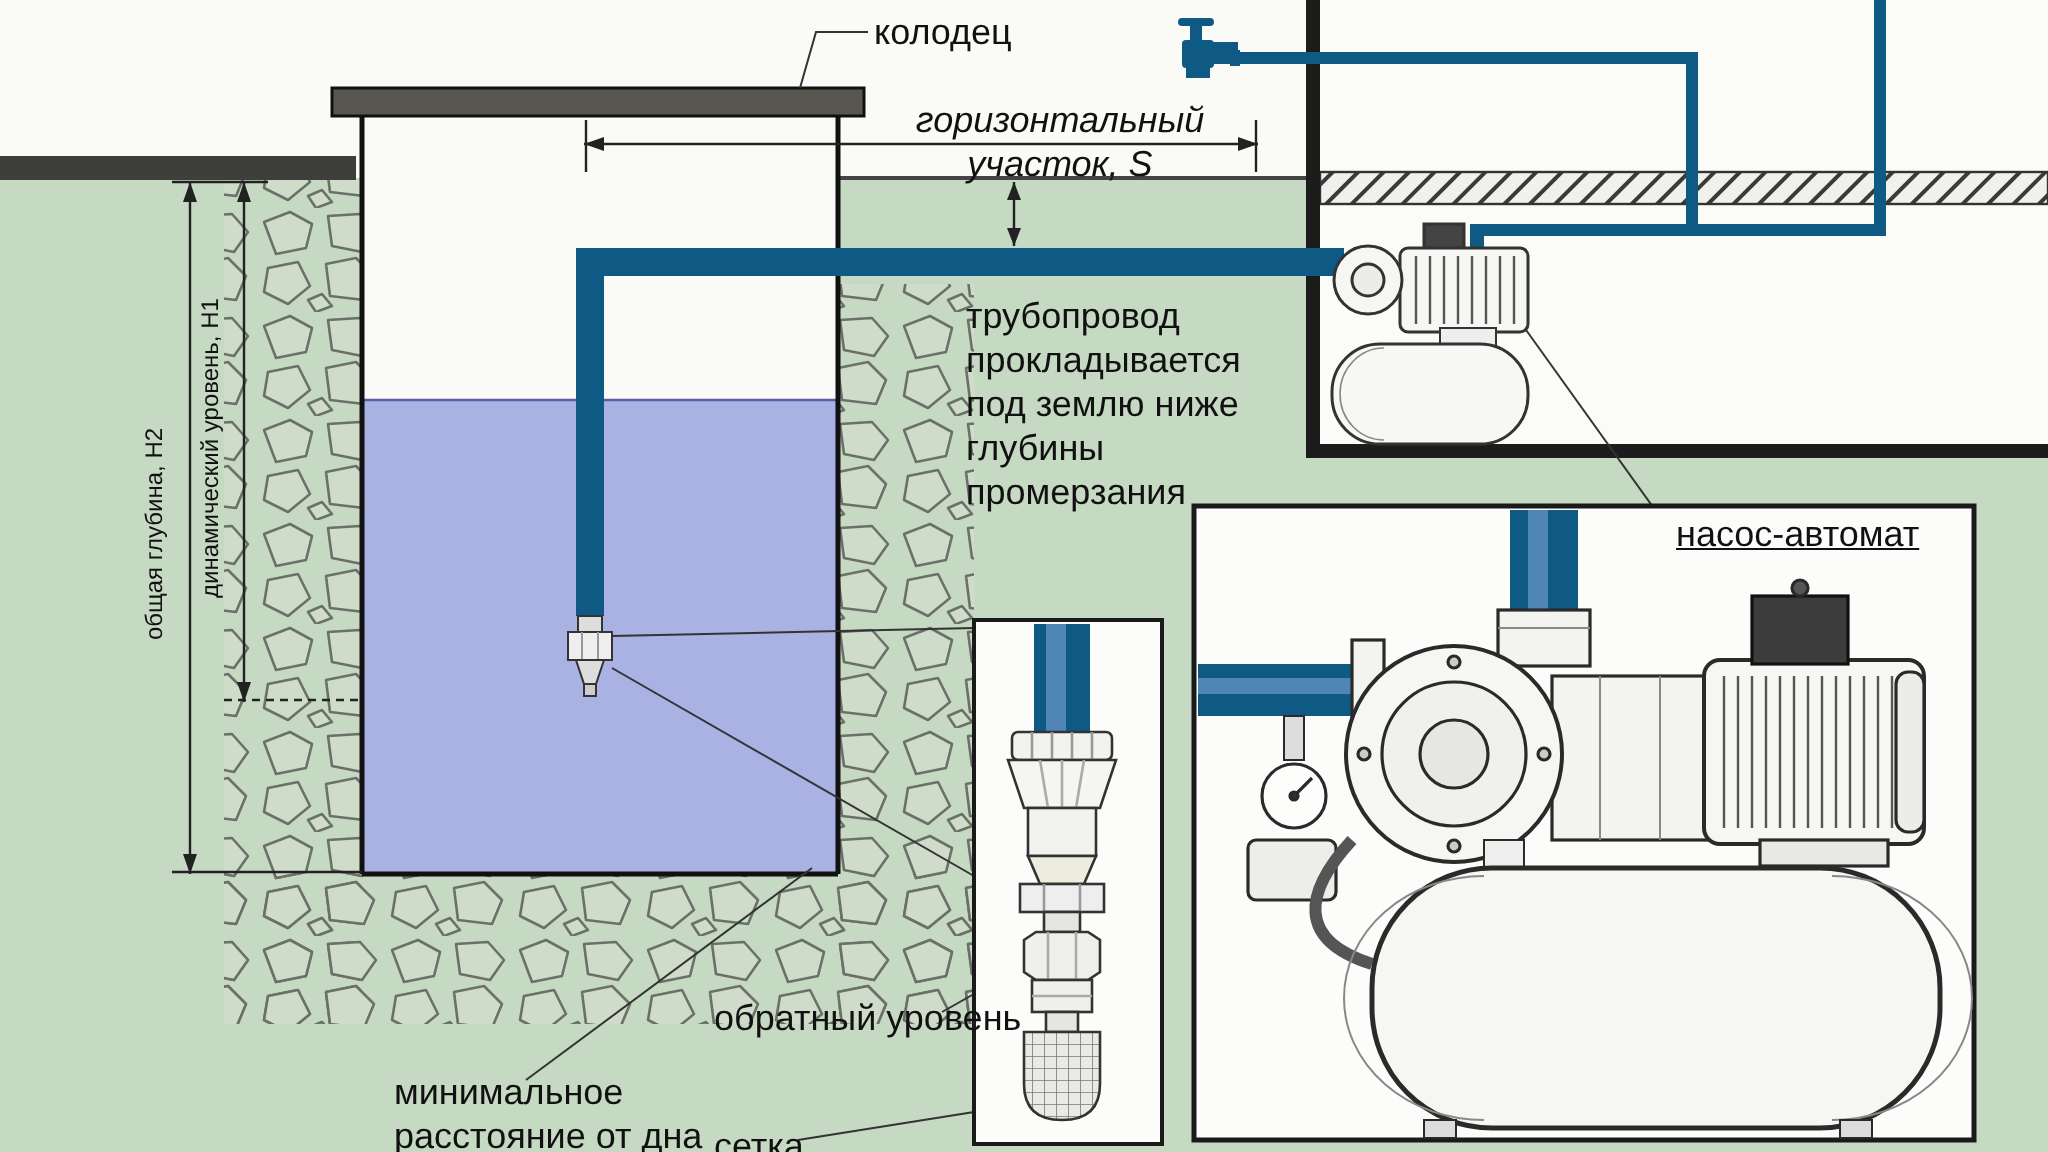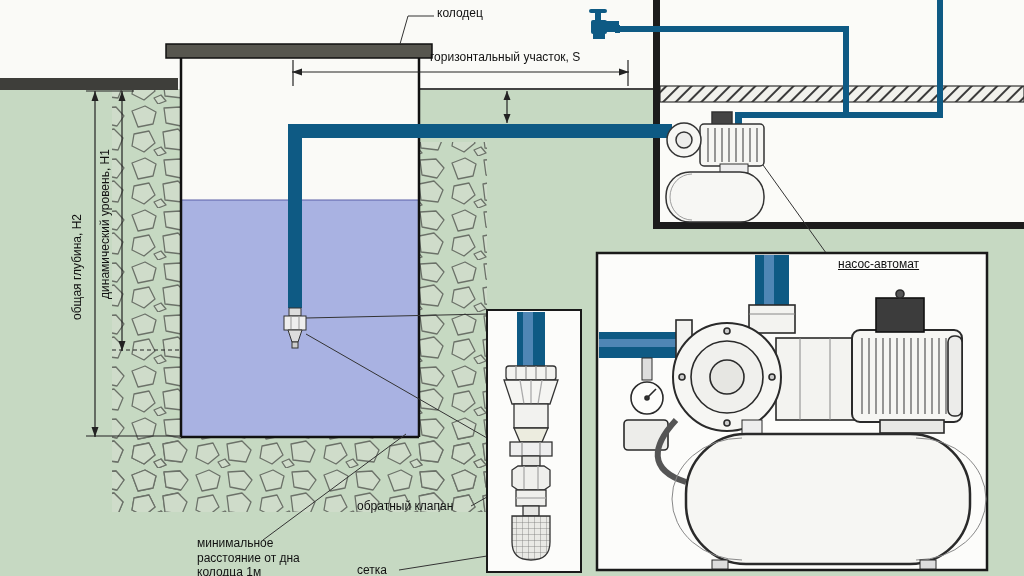--- a/index.html
+++ b/index.html
@@ -12,28 +12,28 @@
     background:var(--ground);
     font-family:"Liberation Sans", sans-serif;
   }
   svg{position:absolute;left:0;top:0;}
   .fill-ground{fill:var(--ground)}
   .fill-sky{fill:var(--sky)}
   .fill-water{fill:var(--water)}
   .fill-pipe{fill:var(--pipe)}
   .fill-pipehl{fill:var(--pipe-highlight)}
   .lbl{
-    position:absolute; font-size:12px; line-height:1.22; color:#111;
+    position:absolute; font-size:18px; line-height:1.22; color:#111;
     white-space:pre-line;
   }
   .vlbl{
     position:absolute; font-size:12px; color:#111; text-align:center;
     transform-origin:0 0; transform:rotate(-90deg); white-space:nowrap;
   }
-  .center{}
+  .center{text-align:center;font-style:italic;}
 </style>
 </head>
 <body>
 
 <div id="stage">
 
 <svg width="1024" height="576" viewBox="0 0 1024 576">
   <defs>
     <pattern id="stones" width="64" height="52" patternUnits="userSpaceOnUse">
       <g fill="#cfdcca" stroke="#6b7168" stroke-width="1.3" stroke-linejoin="round">
@@ -228,22 +228,26 @@
       <path d="M742,438 A70,61 0 0 0 742,560" fill="none" stroke="#888" stroke-width="1"></path>
       <path d="M916,438 A70,61 0 0 1 916,560" fill="none" stroke="#888" stroke-width="1"></path>
       <rect x="712" y="560" width="16" height="9" fill="#ddd" stroke-width="1"></rect>
       <rect x="920" y="560" width="16" height="9" fill="#ddd" stroke-width="1"></rect>
     </g>
   </g>
 </svg>
 
 <div class="lbl" style="left:437px; top:6px;">колодец</div>
 <div class="lbl center" style="left:430px; top:50px; width:200px;">горизонтальный участок, S</div>
+<div class="lbl" style="left:483px; top:148px; width:175px;">трубопровод
+прокладывается
+под землю ниже глубины
+промерзания</div>
 <div class="lbl" style="left:838px; top:257px;text-decoration:underline;">насос-автомат</div>
-<div class="lbl" style="left:357px; top:499px;">обратный клапан</div>
+<div class="lbl" style="left:357px; top:499px;">обратный уровень</div>
 <div class="lbl" style="left:357px; top:563px;">сетка</div>
 <div class="lbl" style="left:197px; top:536px; width:160px;">минимальное
 расстояние от дна
 колодца 1м</div>
 <div class="vlbl" style="left:70px; top:443px; width:352px;">общая глубина, H2</div>
 <div class="vlbl" style="left:98px; top:355px; width:262px;">динамический уровень, H1</div>
 
 </div>
 
 </body></html>

